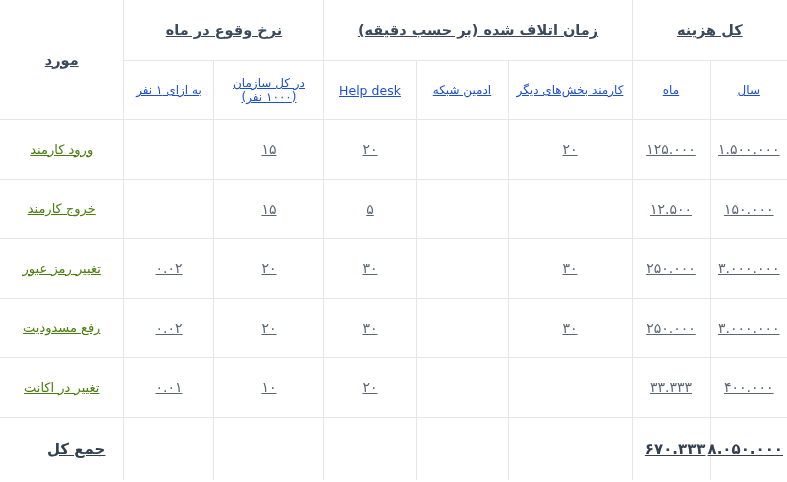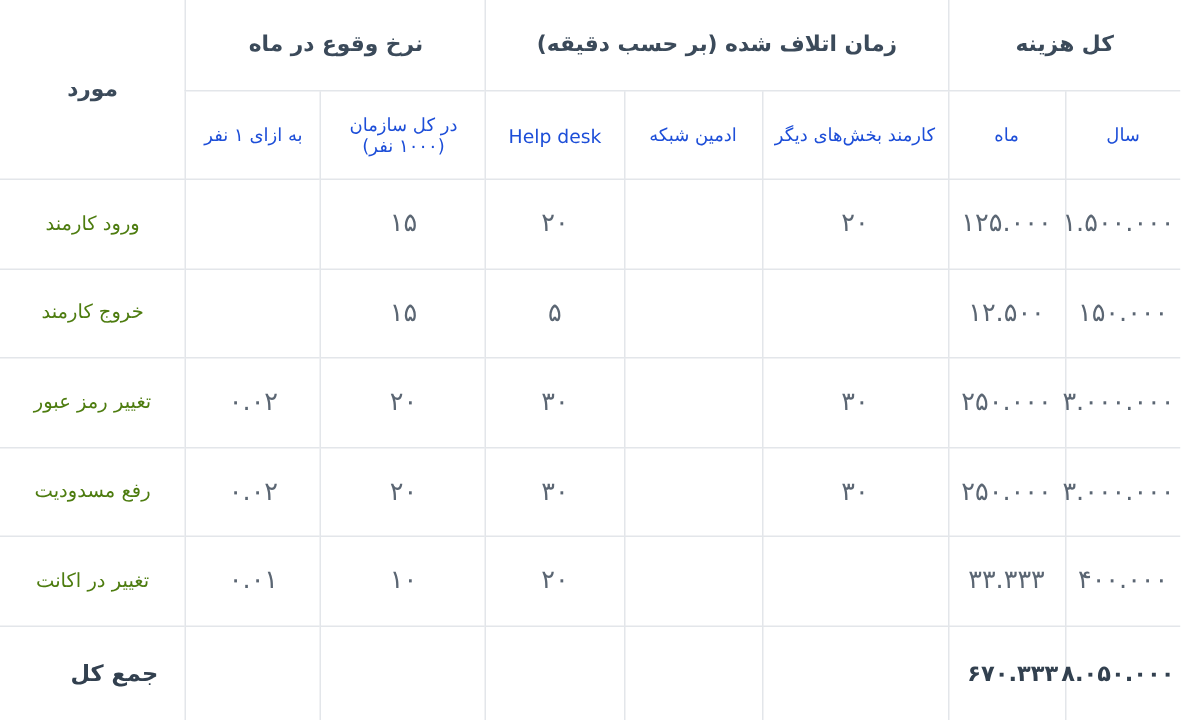--- a/index.html
+++ b/index.html
@@ -28,20 +28,21 @@
   }
   table.cost-table td,
   table.cost-table th {
     border: 1px solid #e3e6ea;
     text-align: center;
     vertical-align: middle;
     font-weight: normal;
     font-size: 12.5px;
     color: #556070;
     padding: 0 4px;
+    text-decoration: underline;
   }
   
   tr.head-group td {
     height: 60px;
     font-size: 14.5px;
     font-weight: bold;
     color: #3b4a5a;
     border-top: none;
   }
   tr.head-group td.edge-right,
@@ -55,21 +56,21 @@
   tr.head-sub td {
     height: 58px;
     font-size: 12px;
     color: #1d4ed8;
   }
   tr.head-sub td.sub-helpdesk {
     font-size: 12.5px;
   }
   tr.data td {
     height: 58.5px;
-    font-size: 17px;
+    font-size: 14px;
     color: #5b6673;
   }
   tr.data td.subject {
     font-size: 13px;
     color: #4d7c0f;
     border-left: none;
   }
   tr.data td.first-col {
     border-right: none;
     margin-left: 28px;

